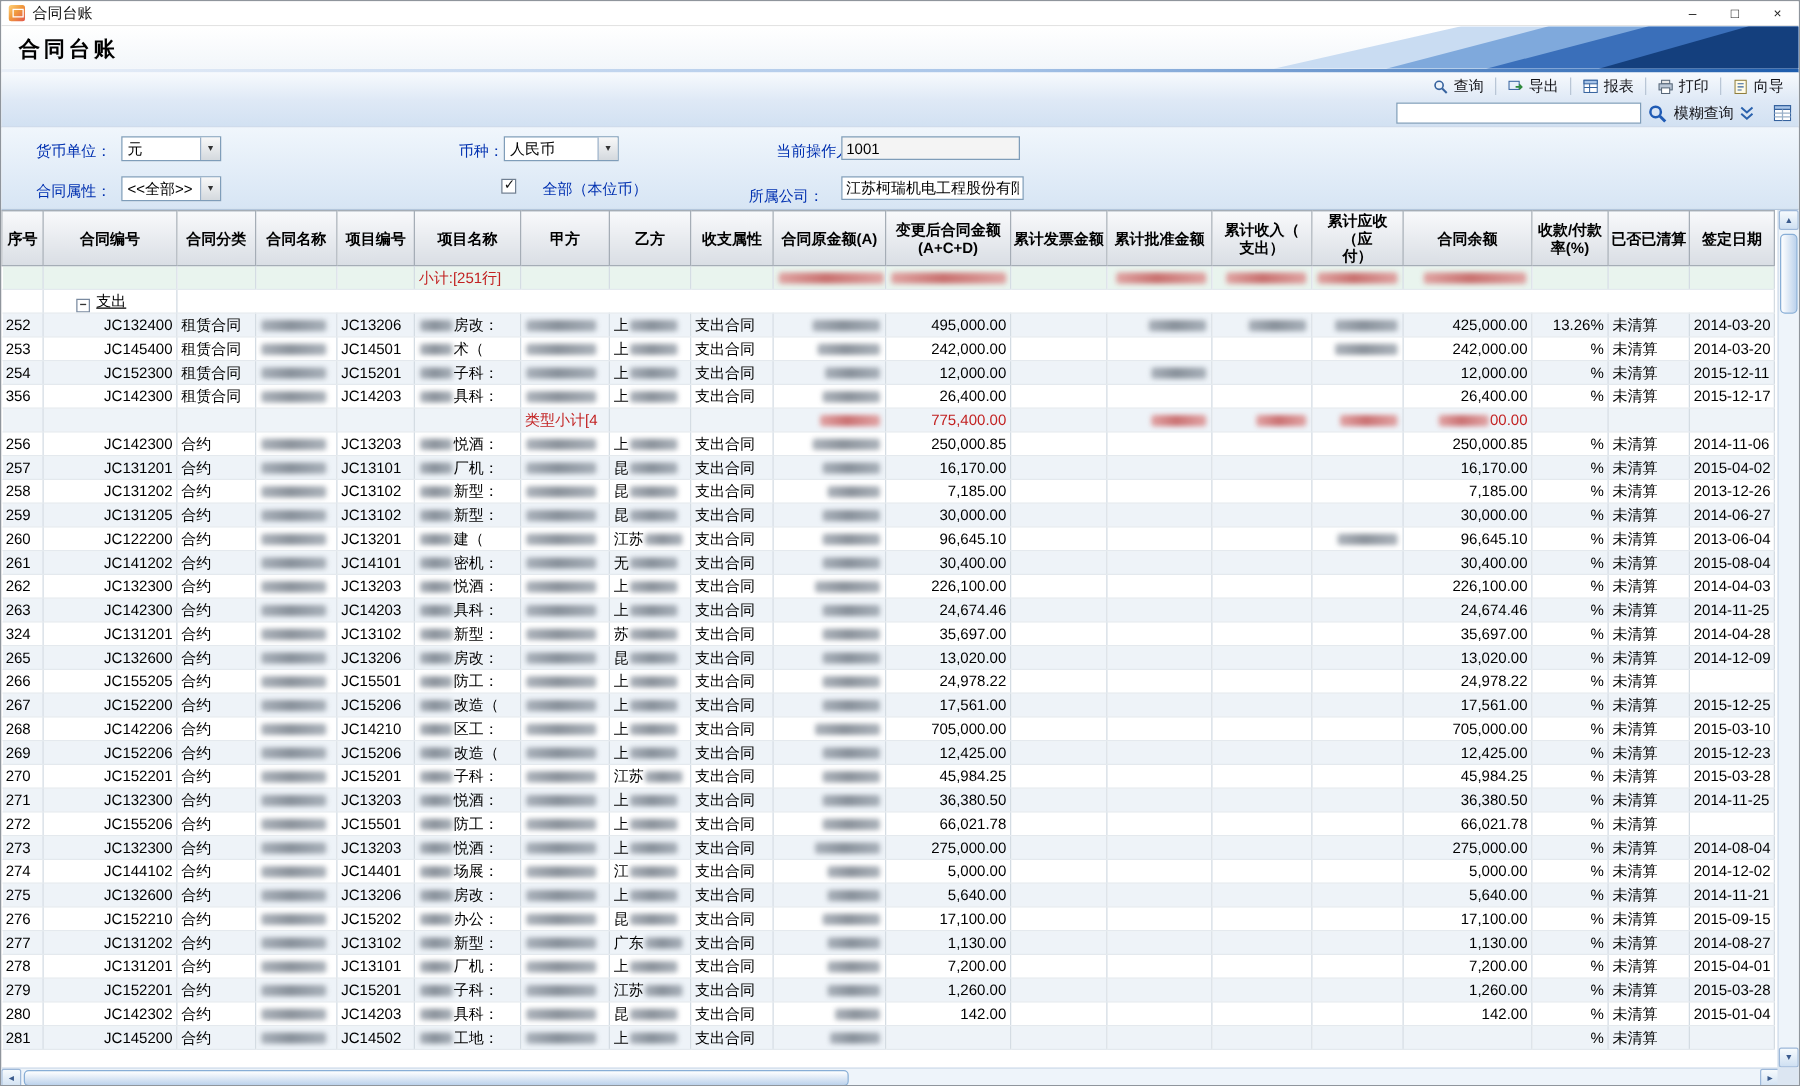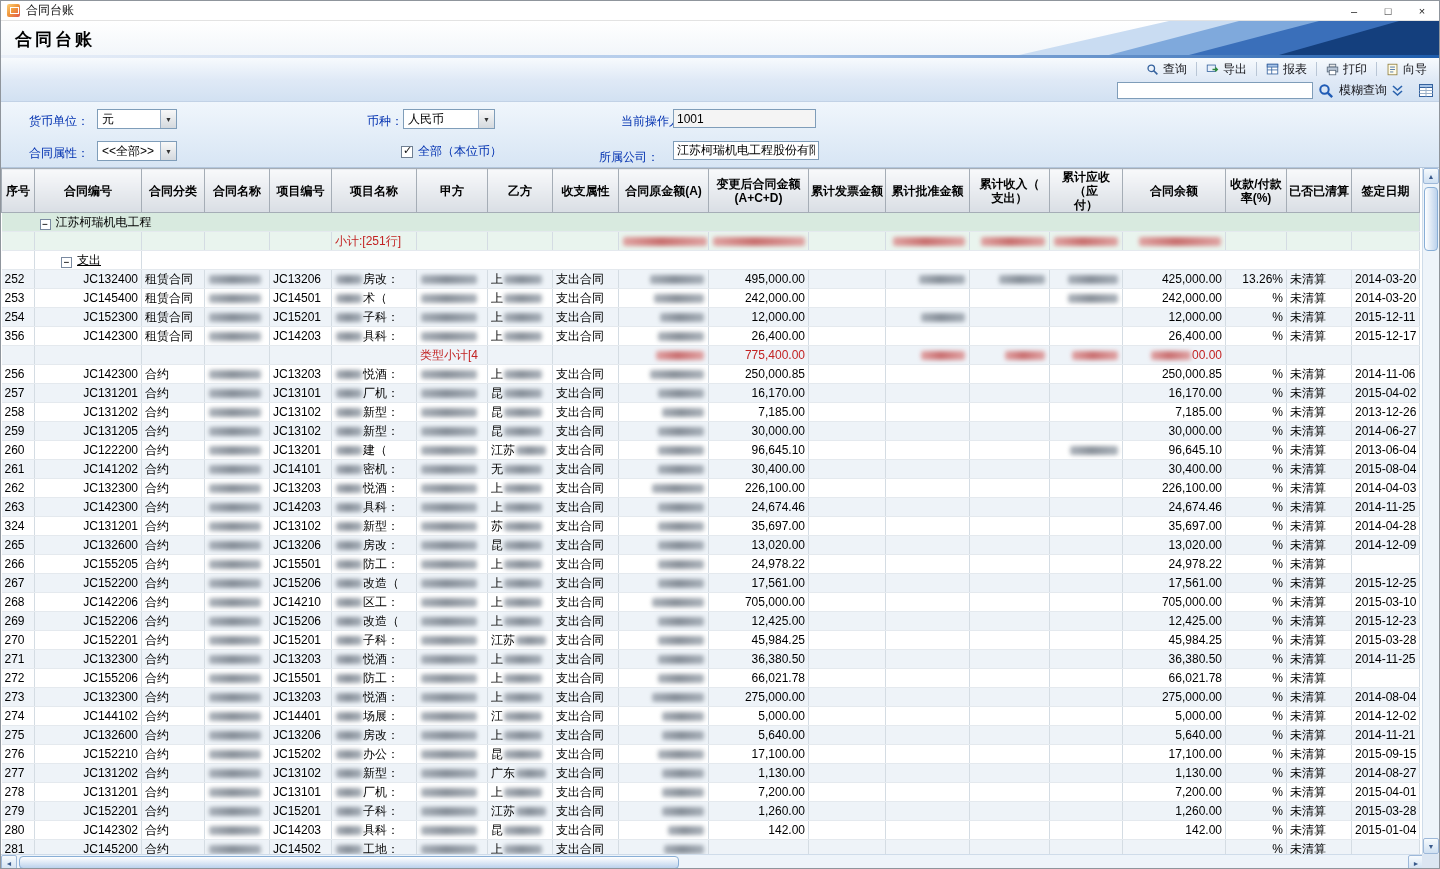--- a/index.html
+++ b/index.html
@@ -33,21 +33,21 @@
   .fuzzy { font-size:12px; color:#15151a; }
 
   
   .filters { position:relative; height:66px; background:linear-gradient(#f0f6fc,#d7e5f4); border-bottom:1px solid #b3c6dc; }
   .flabel { position:absolute; font-size:12px; color:#0030b0; white-space:nowrap; }
   .combo { position:absolute; height:20px; background:#fff; border:1px solid #7f9db9; display:flex; align-items:center; }
   .combo-val { flex:1 1 auto; font-size:12px; color:#000; padding:0 4px; white-space:nowrap; overflow:hidden; }
   .combo-btn { width:16px; height:100%; border-left:1px solid #9ab0c8; background:linear-gradient(#f8f8f8,#d4d9de); display:flex; align-items:center; justify-content:center; }
   .combo-btn::after { content:"▼"; font-size:7px; color:#333; }
   .ftext { position:absolute; height:19px; border:1px solid #7f9db9; font-size:12px; padding:0 3px; color:#000; white-space:nowrap; overflow:hidden; }
-  .cb-group { position:absolute; display:flex; align-items:center; gap:5px; }
+  .cb-group { position:absolute; display:flex; align-items:flex-start; gap:21px; }
   .cb { width:12px; height:12px; border:1px solid #6f7f92; background:#fff; position:relative; }
   .cb::after { content:"✓"; position:absolute; left:1px; top:-3px; font-size:11px; font-weight:bold; color:#111; }
   .cb-label { font-size:12px; color:#0030b0; }
 
   
   .grid-area { position:relative; height:702px; }
   .tbl-wrap { position:absolute; left:0; top:0; width:1423px; height:702px; overflow:hidden; }
   table.grid { border-collapse:collapse; table-layout:fixed; width:1418px; font-size:12px; }
   table.grid th { height:44px; background:linear-gradient(#f8f9fb,#d9dee4); border:1px solid #a5adb6; font-size:12px; font-weight:bold; color:#000; text-align:center; white-space:pre-line; line-height:14px; padding:0 1px; overflow:hidden; }
   table.grid td { height:19px; line-height:18px; padding:0 3px; border-right:1px solid #d4dce3; border-bottom:1px solid #e4e9ee; white-space:nowrap; overflow:hidden; color:#000; }
@@ -264,23 +264,20 @@
               <th>累计应收（应
 付）</th>
               <th>合同余额</th>
               <th>收款/付款
 率(%)</th>
               <th>已否已清算</th>
               <th>签定日期</th>
             </tr>
           </thead>
           <tbody>
-            <tr class="row-root">
-              <td colspan="19" class="a-l" style="padding-left: 38px;"><span class="tbox">−</span>江苏柯瑞机电工程</td>
-            </tr>
             <tr class="row-subtotal">
               <td class="a-l"></td>
               <td class="a-r"></td>
               <td class="a-l"></td>
               <td class="a-l"></td>
               <td class="a-l"></td>
               <td class="a-l">小计:[251行]</td>
               <td class="a-l"></td>
               <td class="a-l"></td>
               <td class="a-l"></td>

